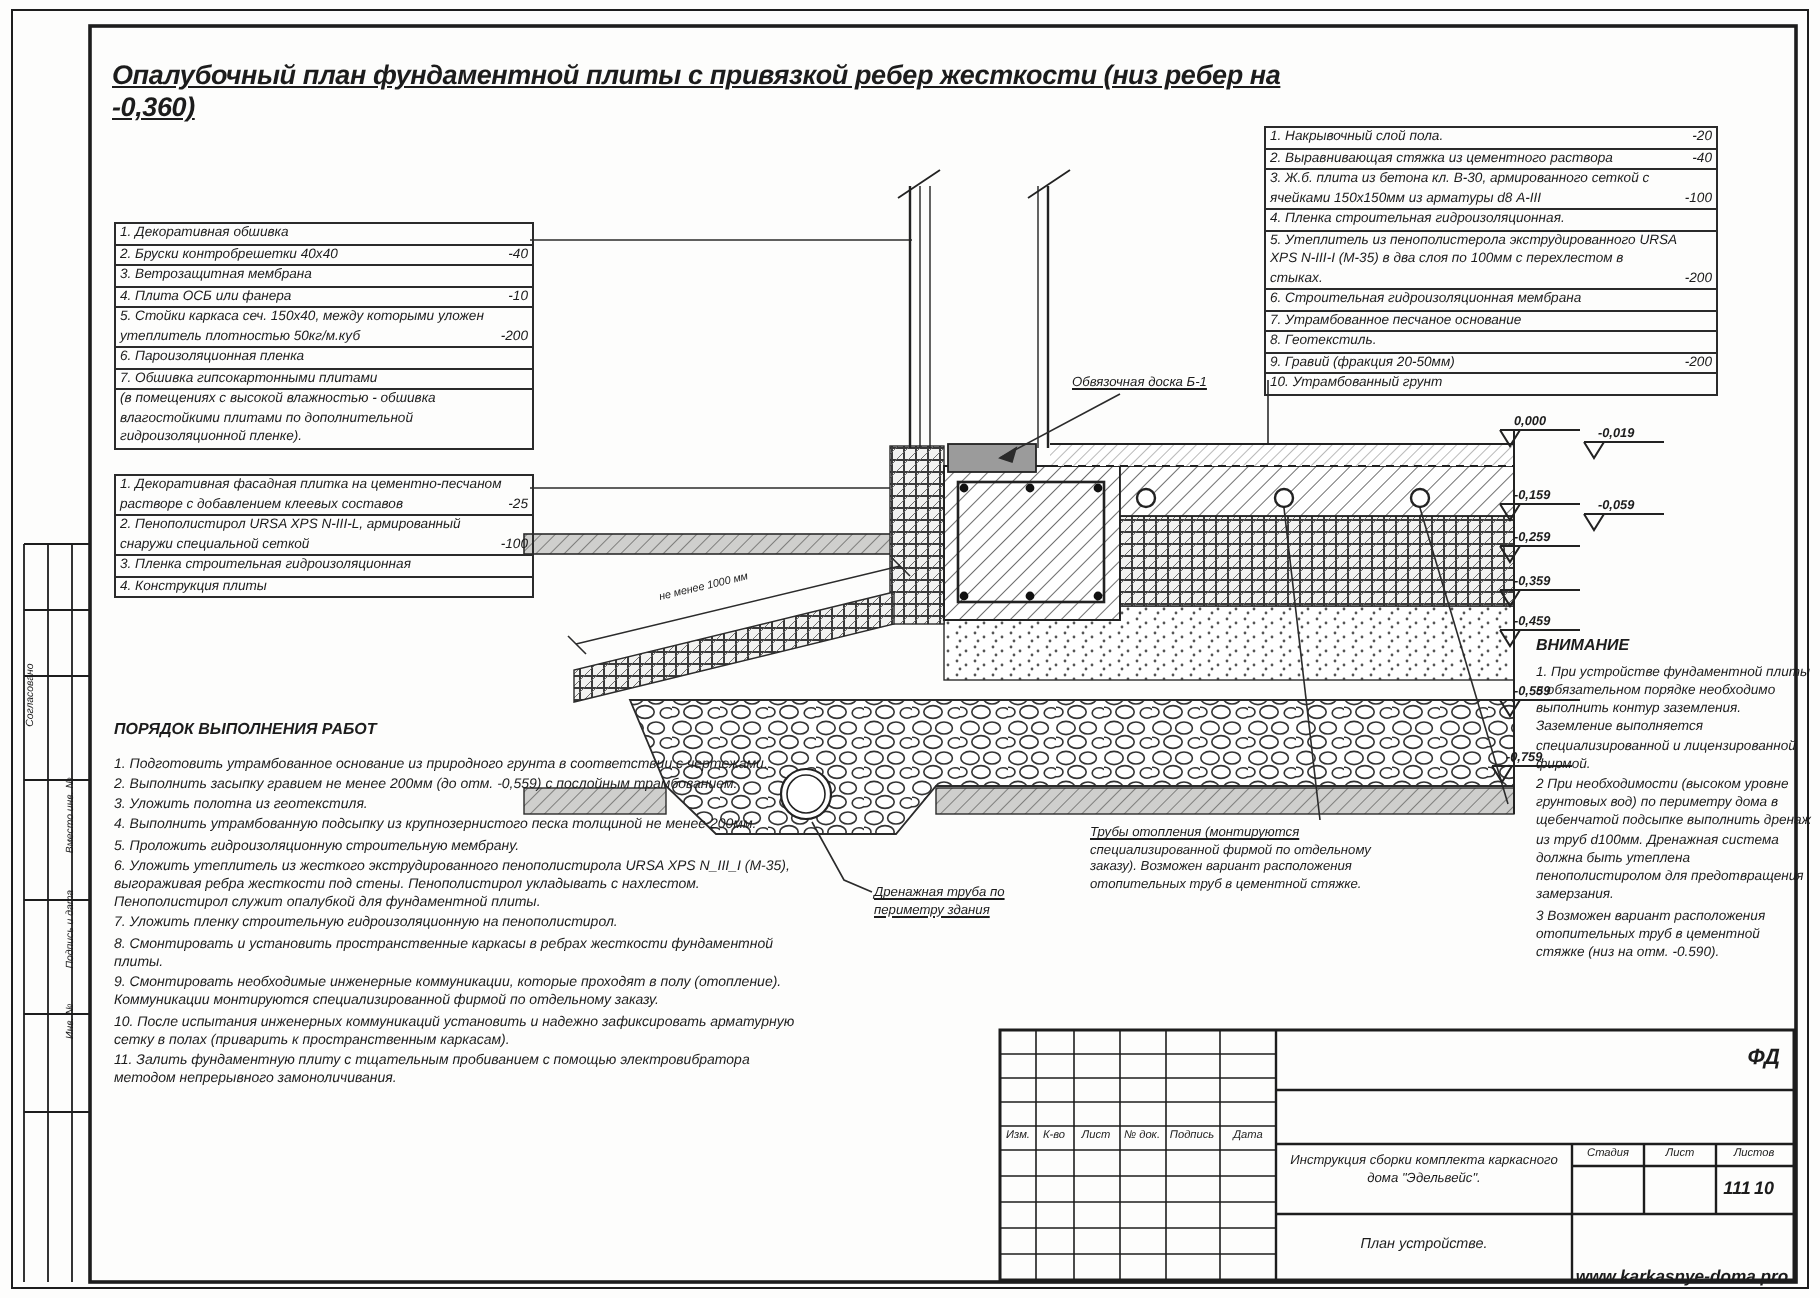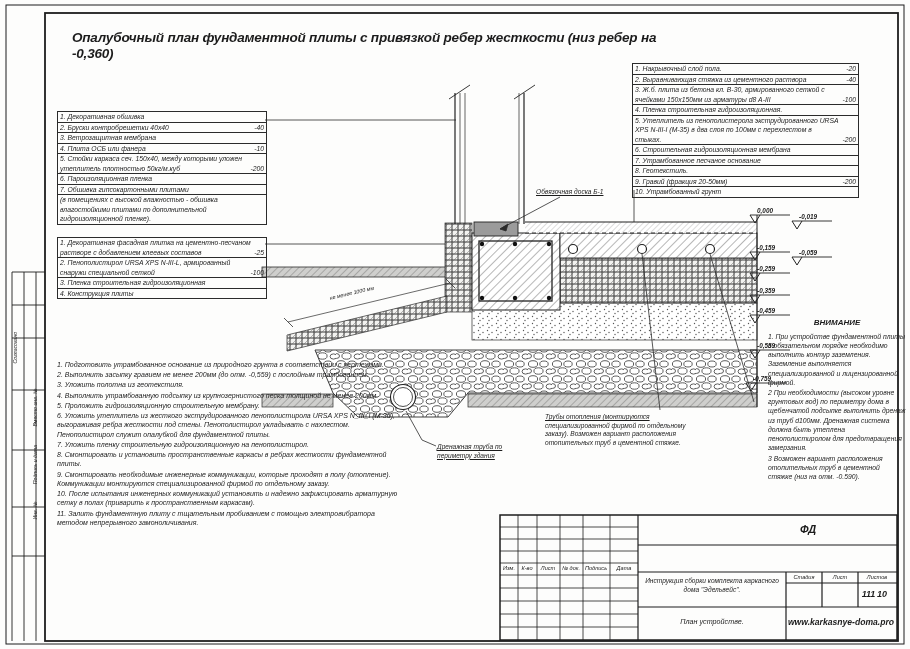--- a/index.html
+++ b/index.html
@@ -1,32 +1,32 @@
 <!DOCTYPE html>
 <html><head>
 <meta charset="utf-8">
 <style>
   html,body{margin:0;padding:0;background:#e8e8e8;}
   .page{position:relative;width:910px;height:649px;background:#fdfdfc;overflow:hidden;
         font-family:"Liberation Sans",sans-serif;color:#1c1c1c;}
   .abs{position:absolute;}
   svg text{font-family:"Liberation Sans",sans-serif;}
 
-  .sheet-title{left:72px;top:30px;width:620px;
-    font:italic bold 13.5px/1.2 "Liberation Sans",sans-serif;letter-spacing:-0.2px;}
+  .sheet-title{left:56px;top:30px;width:620px;
+    font:italic bold 13.5px/1.2 "Liberation Sans",sans-serif;letter-spacing:-0.2px;text-decoration:underline;}
 
   .callout{border:1px solid #2b2b2b;font:italic 6.8px/1.4 "Liberation Sans",sans-serif;}
   .callout .row{display:flex;align-items:flex-end;border-bottom:1px solid #2b2b2b;padding:0 2px;}
   .callout .row:last-child{border-bottom:none;}
   .callout .t{flex:1;}
   .callout .v{margin-left:3px;white-space:nowrap;}
 
   .paras{font:italic 7px/1.32 "Liberation Sans",sans-serif;}
   .paras p{margin:0 0 1px 0;}
-  .block-head{font:italic bold 8px/1.2 "Liberation Sans",sans-serif;text-align:center;margin:0 0 8px 0;}
+  .block-head{font:italic bold 8px/1.2 "Liberation Sans",sans-serif;text-align:left;margin:0 0 8px 0;}
   .attention{font:italic 6.8px/1.36 "Liberation Sans",sans-serif;}
   .attention p{margin:0 0 1px 0;}
 
   .lbl{font:italic 6.6px/1.3 "Liberation Sans",sans-serif;}
   .lbl.u{text-decoration:underline;}
   .rot{transform:rotate(-90deg);transform-origin:center;white-space:nowrap;
        font:italic 5.2px/1 "Liberation Sans",sans-serif;}
 
   .tb-small{font:italic 5.6px/1 "Liberation Sans",sans-serif;position:absolute;transform:translate(-50%,0);}
   .tb-center{text-align:center;}
@@ -341,20 +341,21 @@
         <span class="t">9. Гравий (фракция 20-50мм)</span>
         <span class="v">-200</span>
       </div>
       <div class="row">
         <span class="t">10. Утрамбованный грунт</span>
         <span class="v"></span>
       </div>
     </div>
 
 <div class="abs" style="left:57px;top:360px;width:345px">
+  <p class="block-head">ПОРЯДОК ВЫПОЛНЕНИЯ РАБОТ</p>
   <div class="paras">
         <p>1. Подготовить утрамбованное основание из природного грунта в соответствии с чертежами.</p>
         <p>2. Выполнить засыпку гравием не менее 200мм (до отм. -0,559) с послойным трамбованием.</p>
         <p>3. Уложить полотна из геотекстиля.</p>
         <p>4. Выполнить утрамбованную подсыпку из крупнозернистого песка толщиной не менее 200мм.</p>
         <p>5. Проложить гидроизоляционную строительную мембрану.</p>
         <p>6. Уложить утеплитель из жесткого экструдированного пенополистирола URSA XPS N_III_I (М-35), выгораживая ребра жесткости под стены. Пенополистирол укладывать с нахлестом. Пенополистирол служит опалубкой для фундаментной плиты.</p>
         <p>7. Уложить пленку строительную гидроизоляционную на пенополистирол.</p>
         <p>8. Смонтировать и установить пространственные каркасы в ребрах жесткости фундаментной плиты.</p>
         <p>9. Смонтировать необходимые инженерные коммуникации, которые проходят в полу (отопление). Коммуникации монтируются специализированной фирмой по отдельному заказу.</p>
@@ -386,28 +387,28 @@
 <div class="abs rot" style="left:6px;top:462px;width:60px;text-align:center">Подпись и дата</div>
 <div class="abs rot" style="left:6px;top:508px;width:60px;text-align:center">Инв. №</div>
 
 <span class="tb-small" style="left:509px;top:566px">Изм.</span>
 <span class="tb-small" style="left:527px;top:566px">К-во</span>
 <span class="tb-small" style="left:548px;top:566px">Лист</span>
 <span class="tb-small" style="left:571px;top:566px">№ док.</span>
 <span class="tb-small" style="left:596px;top:566px">Подпись</span>
 <span class="tb-small" style="left:624px;top:566px">Дата</span>
 
-<div class="abs" style="left:800px;top:524px;width:90px;font:italic bold 11px/1 'Liberation Sans',sans-serif">ФД</div>
+<div class="abs" style="left:800px;top:524px;width:90px;text-align:right;font:italic bold 11px/1 'Liberation Sans',sans-serif">ФД</div>
 
 <div class="abs tb-center" style="left:641px;top:577px;width:142px;font:italic 6.6px/1.35 'Liberation Sans',sans-serif">Инструкция сборки комплекта каркасного дома "Эдельвейс".</div>
 
 <span class="tb-small" style="left:804px;top:575px">Стадия</span>
 <span class="tb-small" style="left:840px;top:575px">Лист</span>
 <span class="tb-small" style="left:877px;top:575px">Листов</span>
 
 <div class="abs tb-center" style="left:852px;top:590px;width:60px;font:italic bold 9px/1 'Liberation Sans',sans-serif">10</div>
 <div class="abs tb-center" style="left:858px;top:590px;width:21px;font:italic bold 9px/1 'Liberation Sans',sans-serif">111</div>
 
 <div class="abs tb-center" style="left:641px;top:618px;width:142px;font:italic 7.2px/1.2 'Liberation Sans',sans-serif">План устройстве.</div>
 
-<div class="abs tb-center" style="left:787px;top:617px;width:108px;font:italic bold 8.6px/1.2 'Liberation Sans',sans-serif">www.karkasnye-doma.pro</div>
+<div class="abs tb-center" style="left:787px;top:633px;width:108px;font:italic bold 8.6px/1.2 'Liberation Sans',sans-serif">www.karkasnye-doma.pro</div>
 
 </div>
 
 </body></html>

